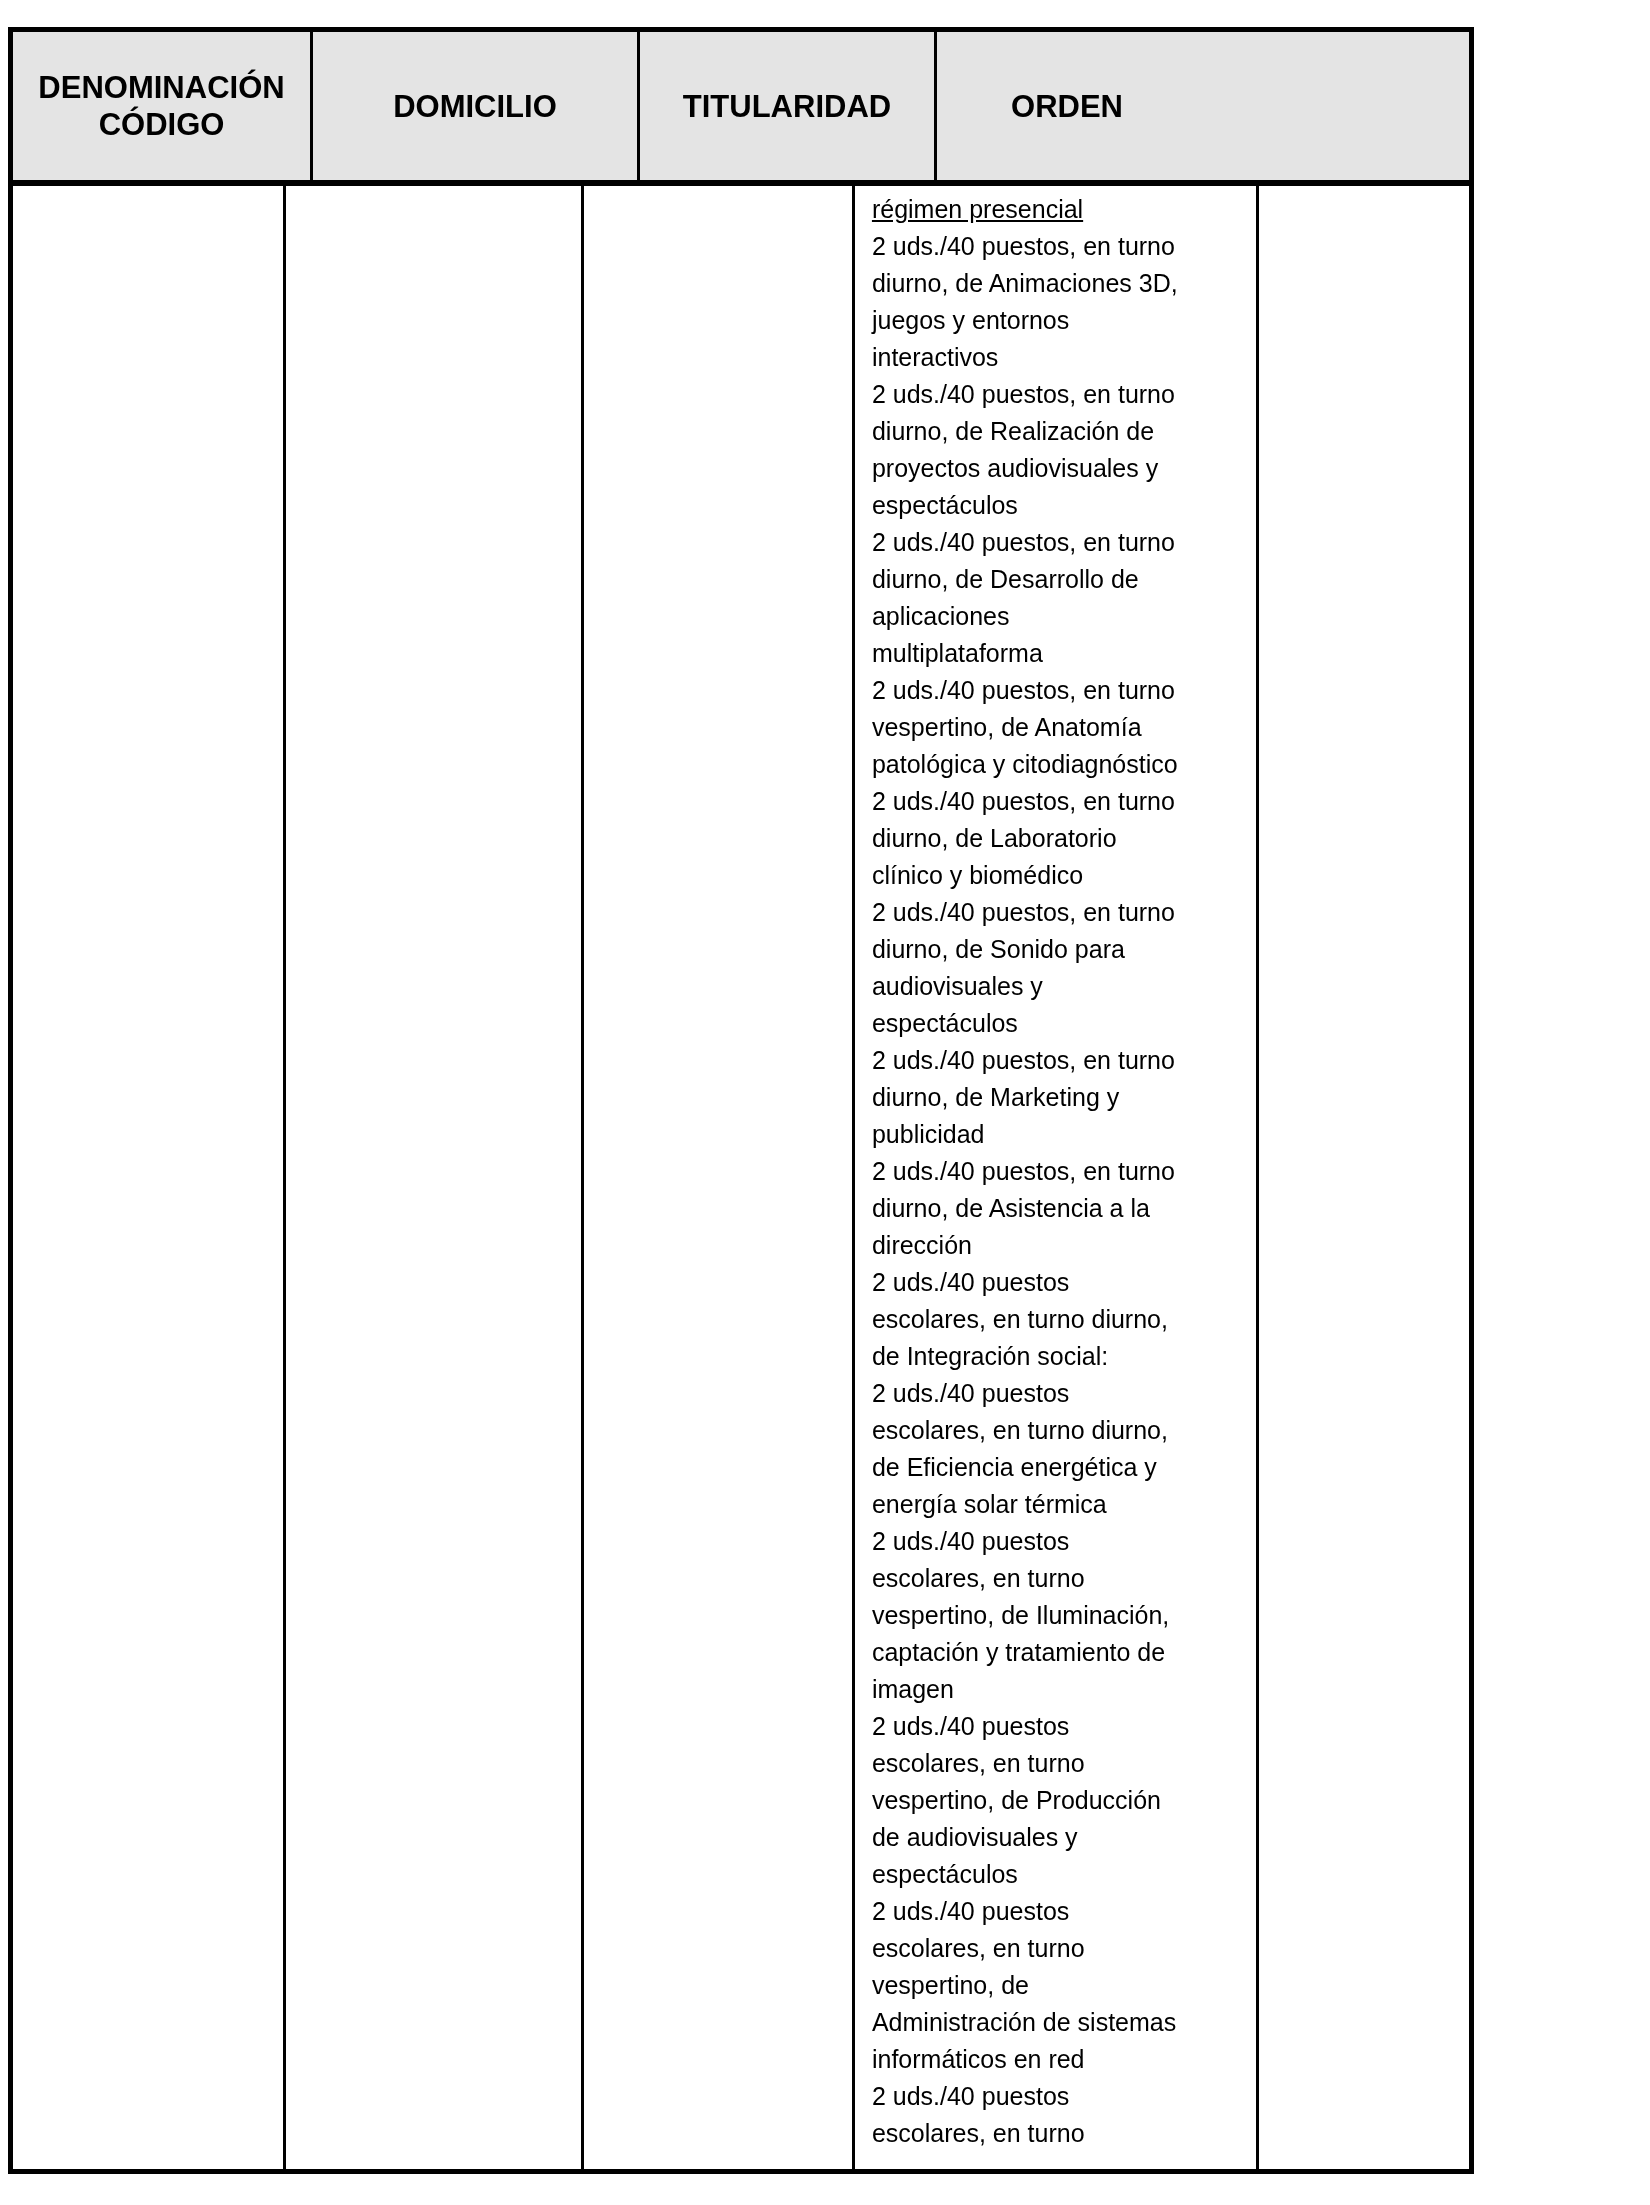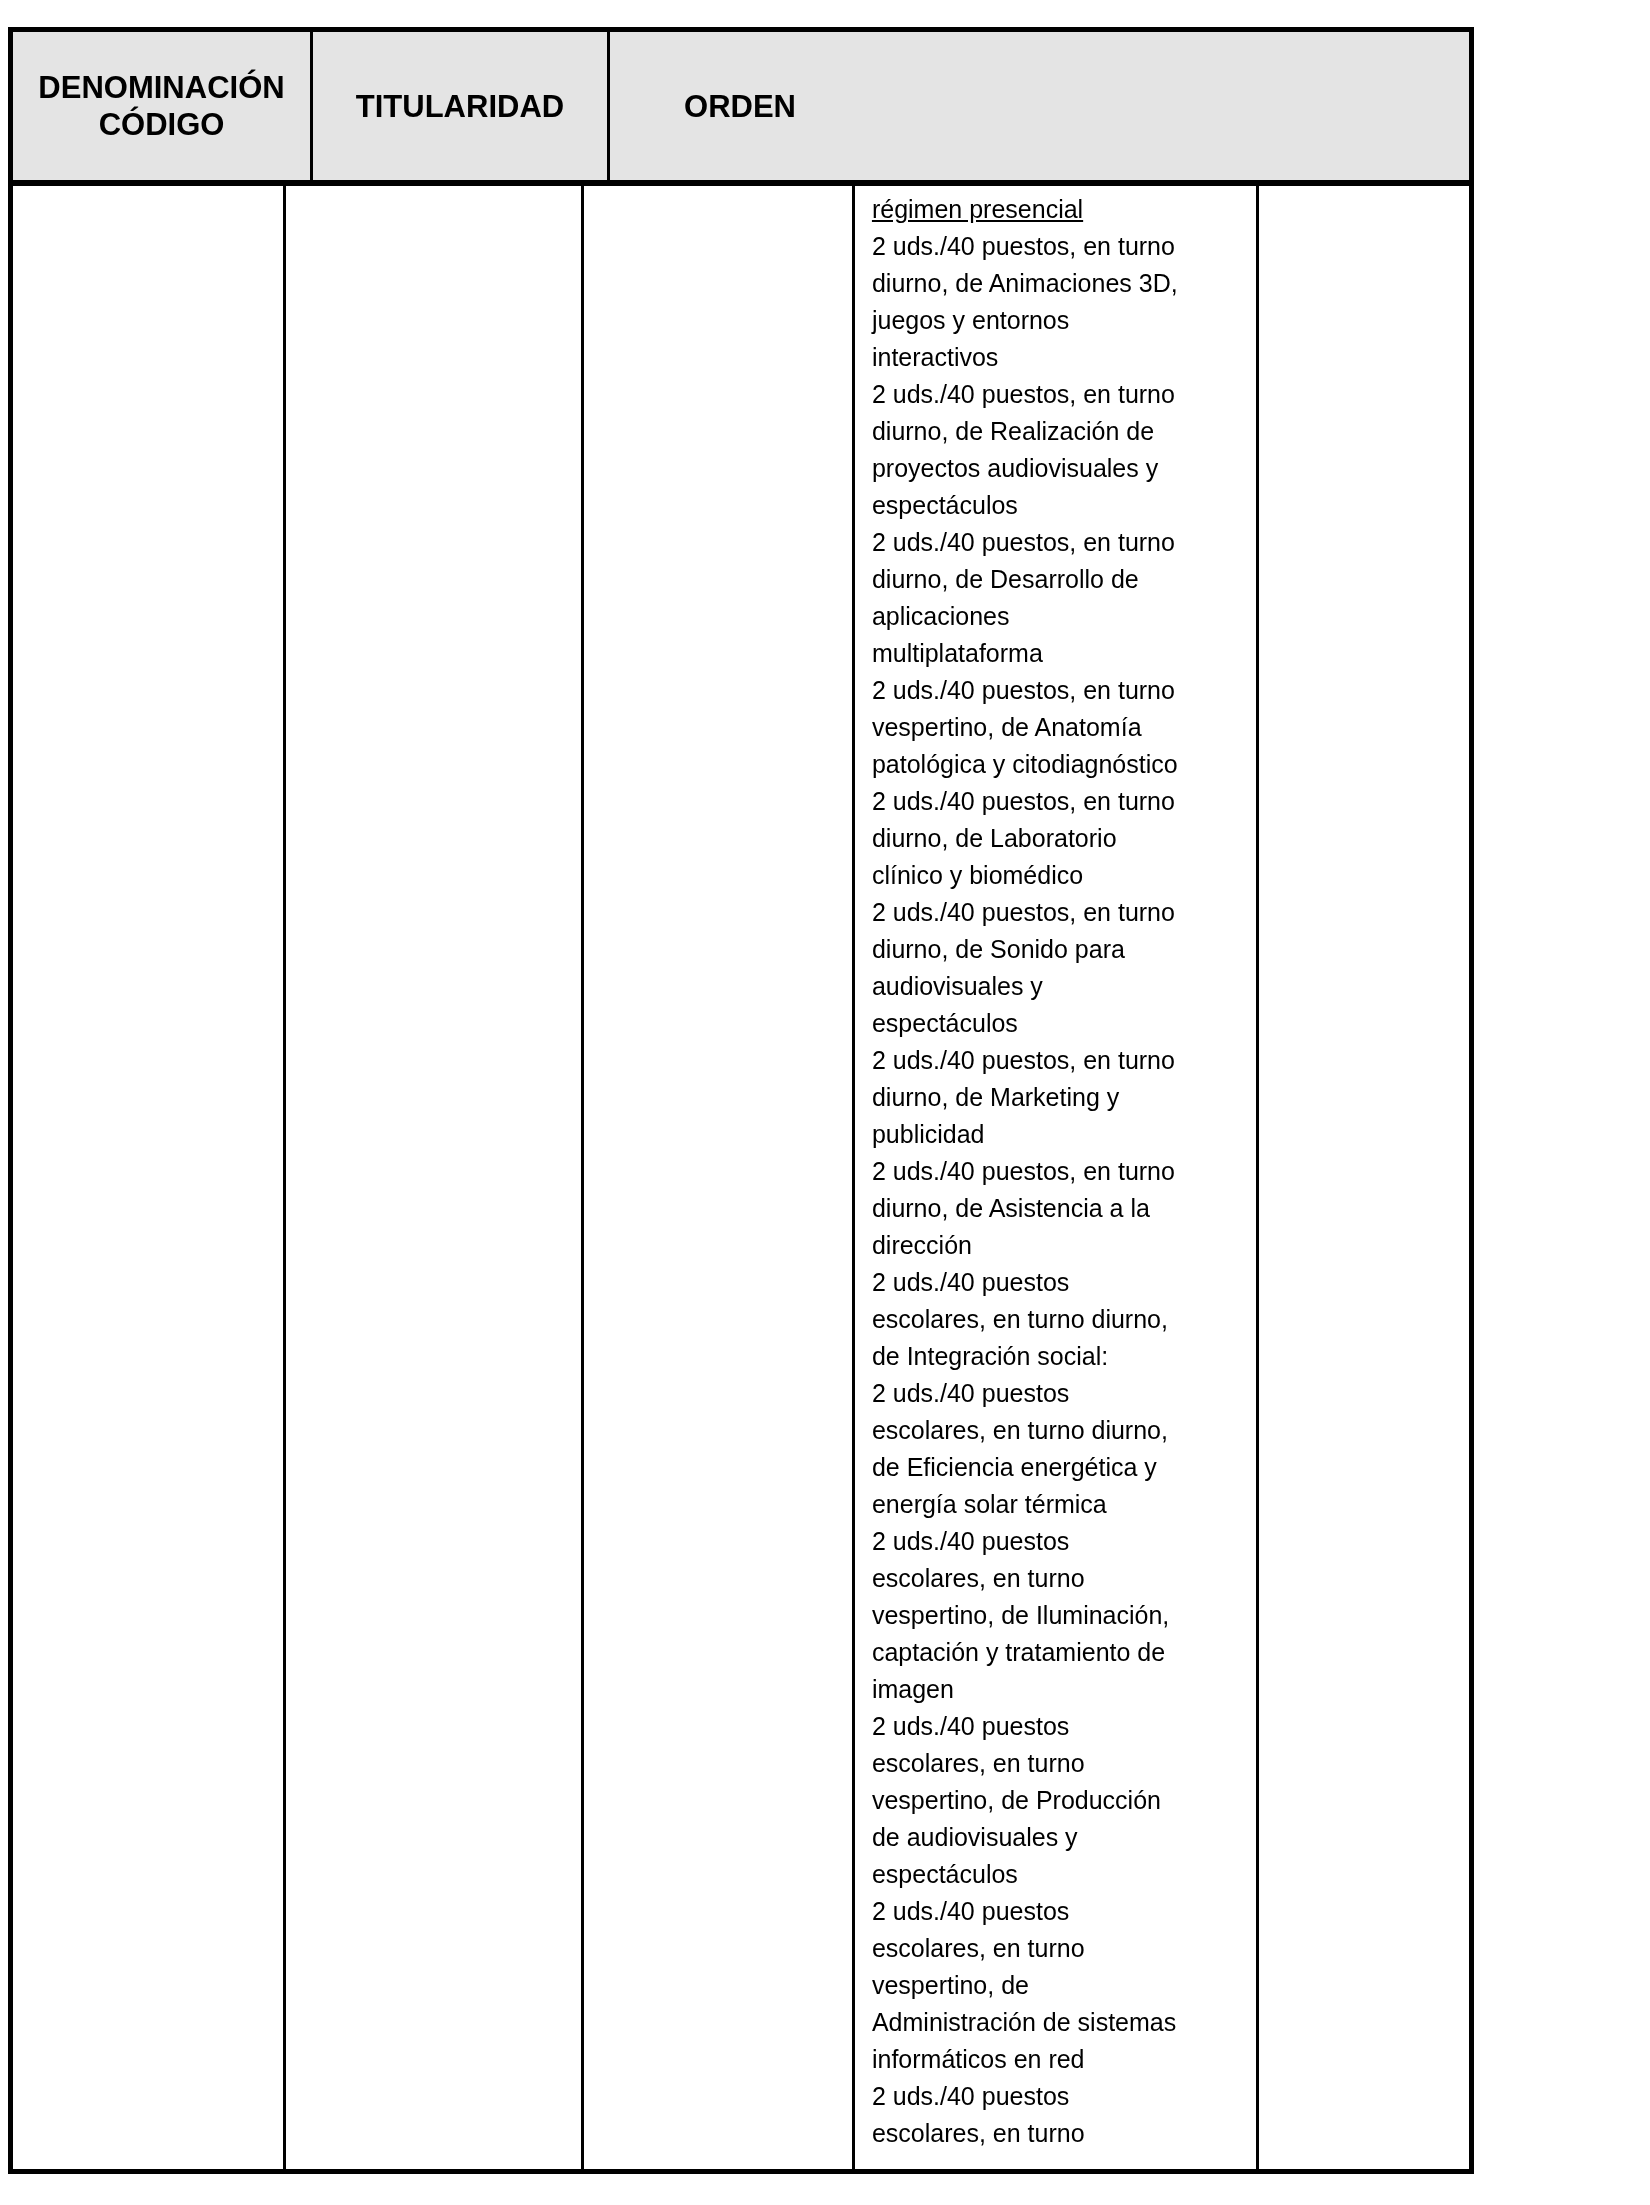--- a/index.html
+++ b/index.html
@@ -75,20 +75,21 @@
   }
 </style>
 </head>
 <body>
 
 <div class="page">
   <div class="doc-table">
 
     <div class="header-row">
       <div class="cell hcell w1">DENOMINACIÓN CÓDIGO</div>
+      <div class="cell hcell w2">DOMICILIO</div>
       <div class="cell hcell w3">TITULARIDAD</div>
       <div class="cell hcell w5 last">ORDEN</div>
     </div>
 
     <div class="body-row">
       <div class="cell bcell w1"></div>
       <div class="cell bcell w2"></div>
       <div class="cell bcell w3"></div>
       <div class="cell bcell w4 objeto-cell">
         <span class="objeto-heading">régimen presencial</span>

